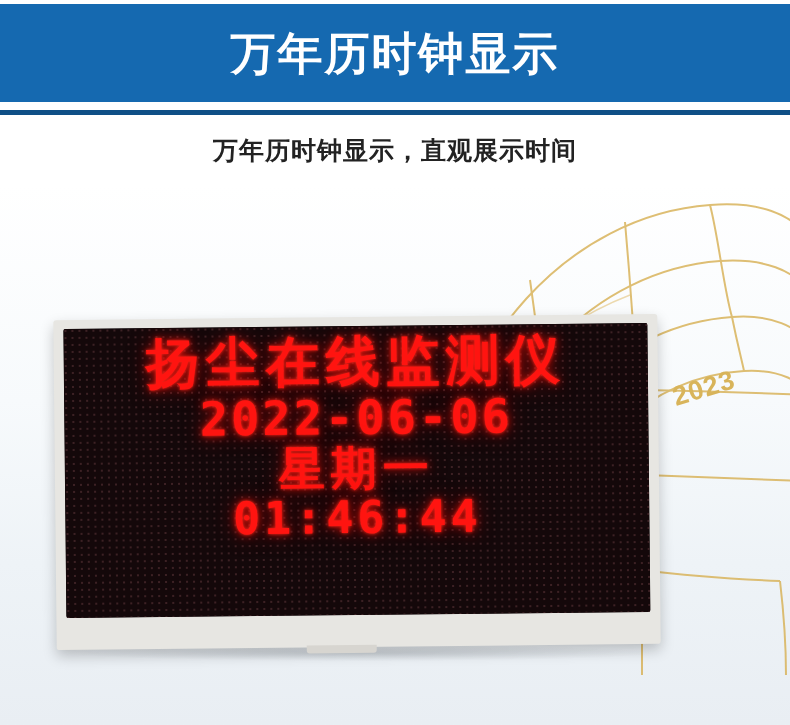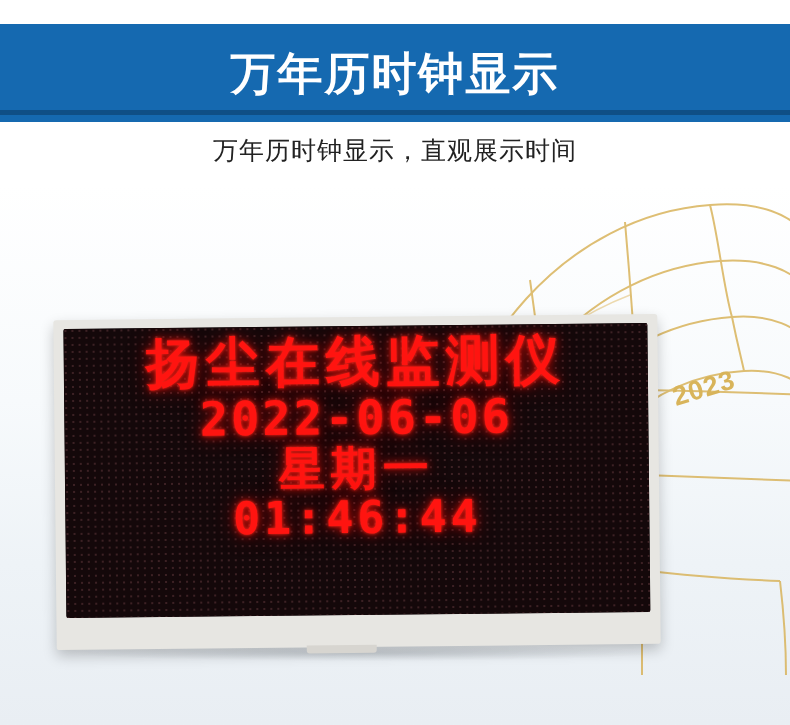--- a/index.html
+++ b/index.html
@@ -18,21 +18,21 @@
     width: 790px;
     height: 725px;
     background: #ffffff;
     overflow: hidden;
   }
 
   
   .header-band {
     position: absolute;
     left: 0;
-    top: 24px;
+    top: 4px;
     width: 790px;
     height: 98px;
     background: #1569b0;
     display: flex;
     align-items: center;
     justify-content: center;
   }
   .header-title {
     color: #ffffff;
     font-size: 45px;
@@ -52,20 +52,21 @@
   
   .subtitle {
     position: absolute;
     left: 0;
     top: 134px;
     width: 790px;
     text-align: center;
     color: #222222;
     font-size: 25px;
     letter-spacing: 1px;
+    font-weight: bold;
   }
 
   
   .photo {
     position: absolute;
     left: 0;
     top: 185px;
     width: 790px;
     height: 540px;
     background: linear-gradient(180deg, #ffffff 0%, #f7fafc 40%, #eef3f7 70%, #e9eef3 100%);

